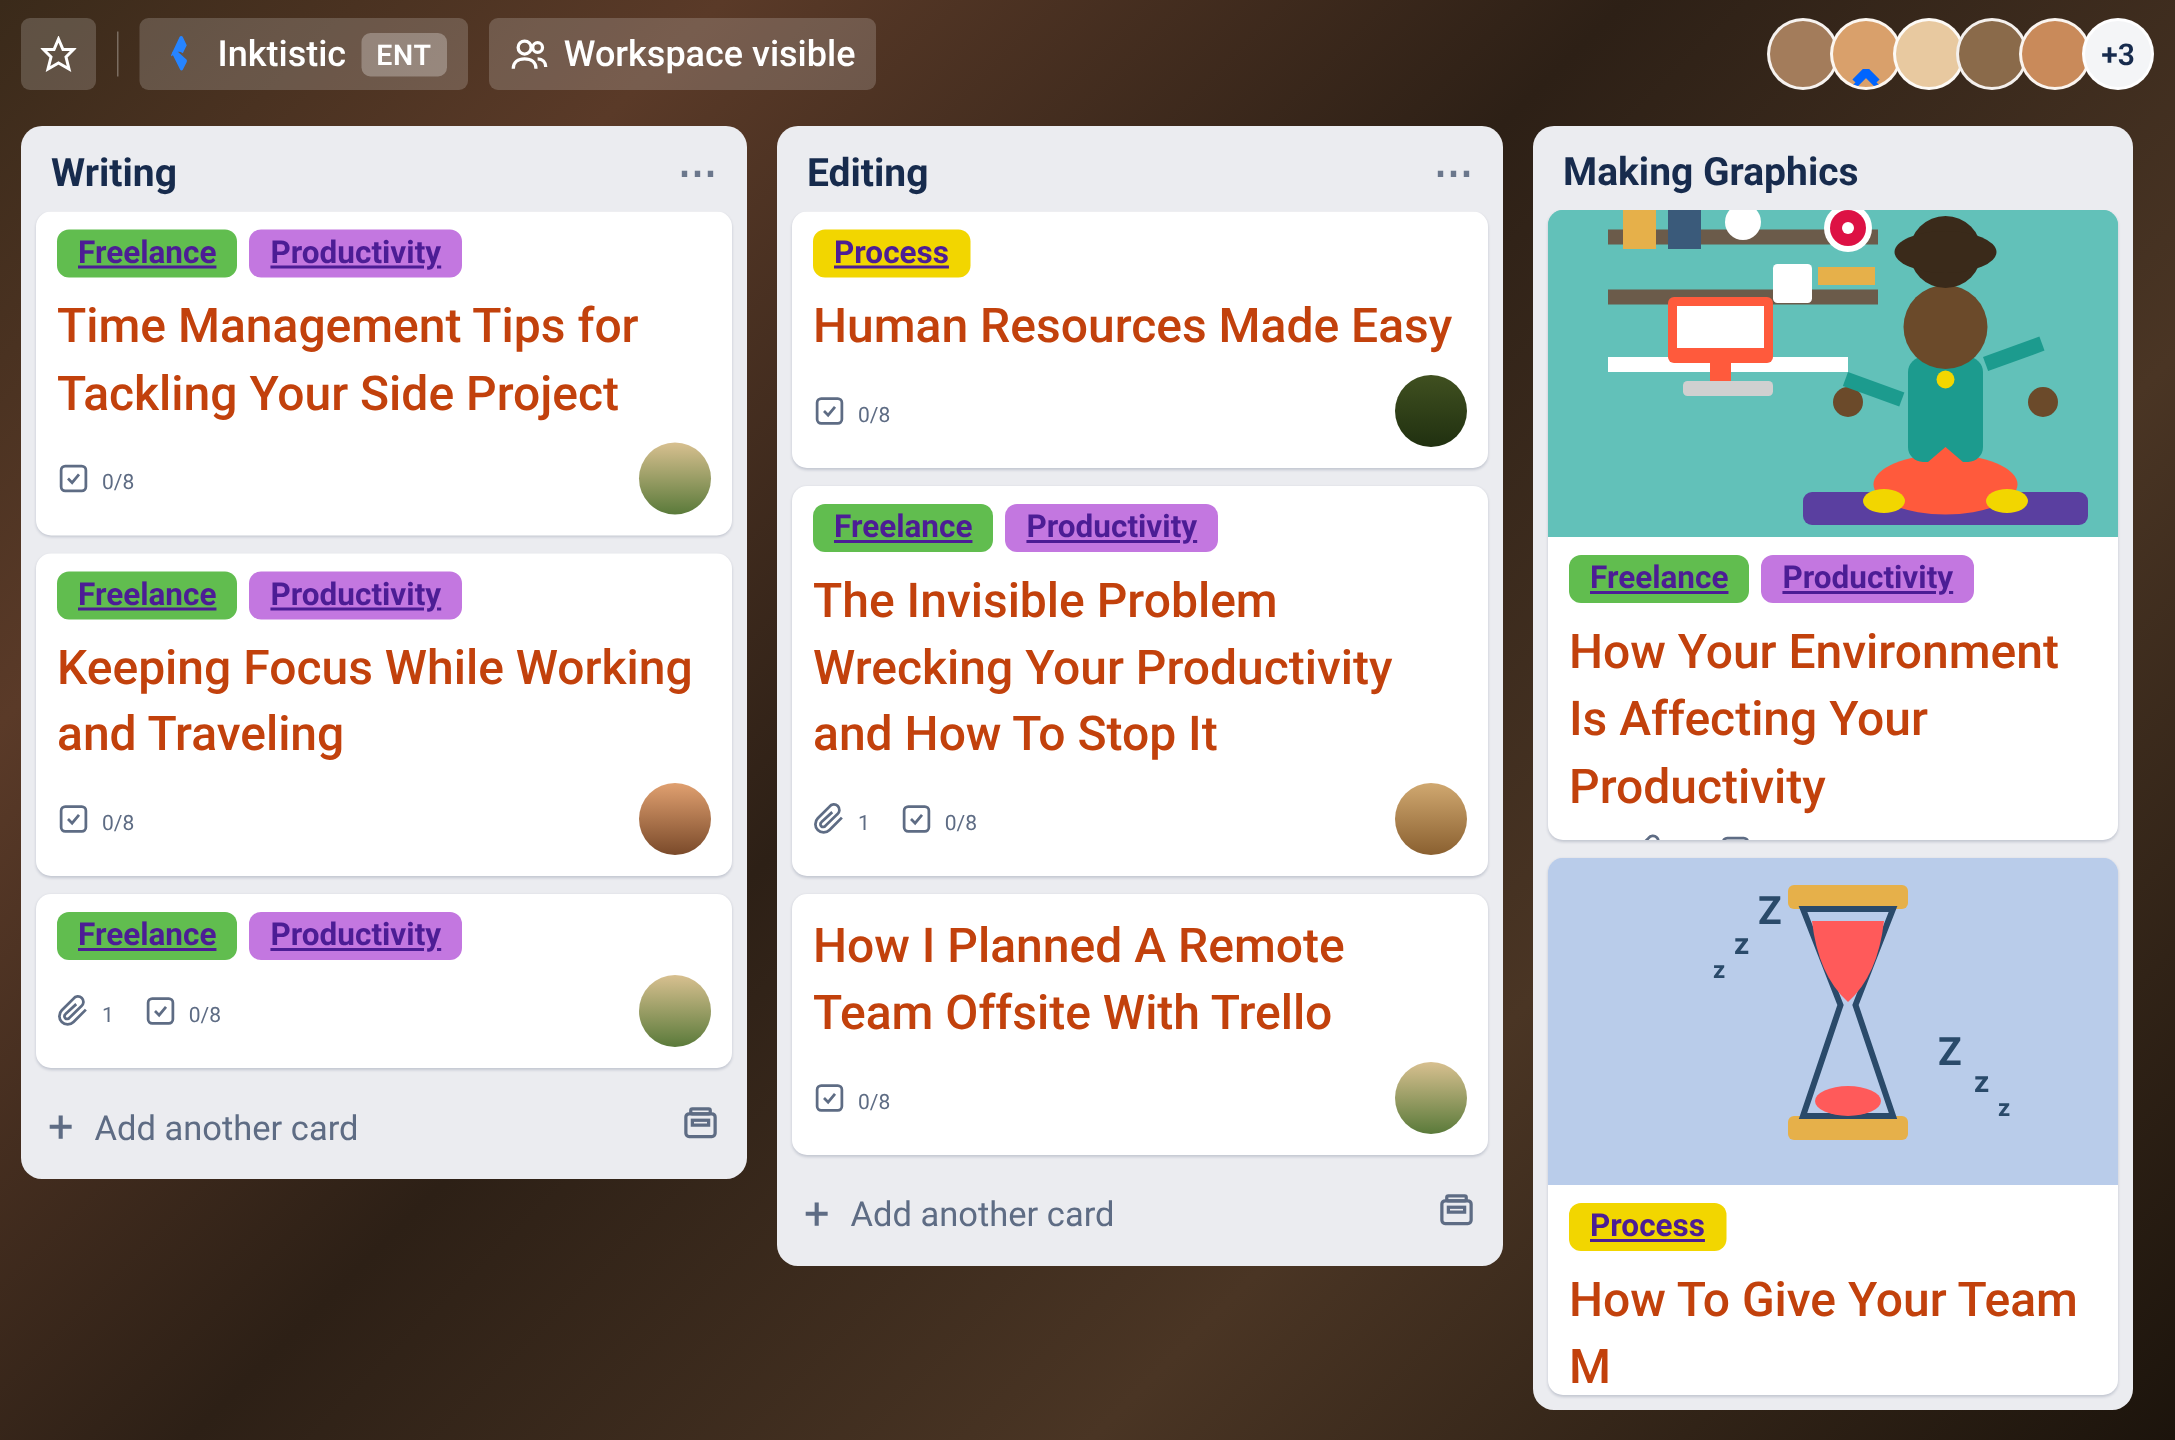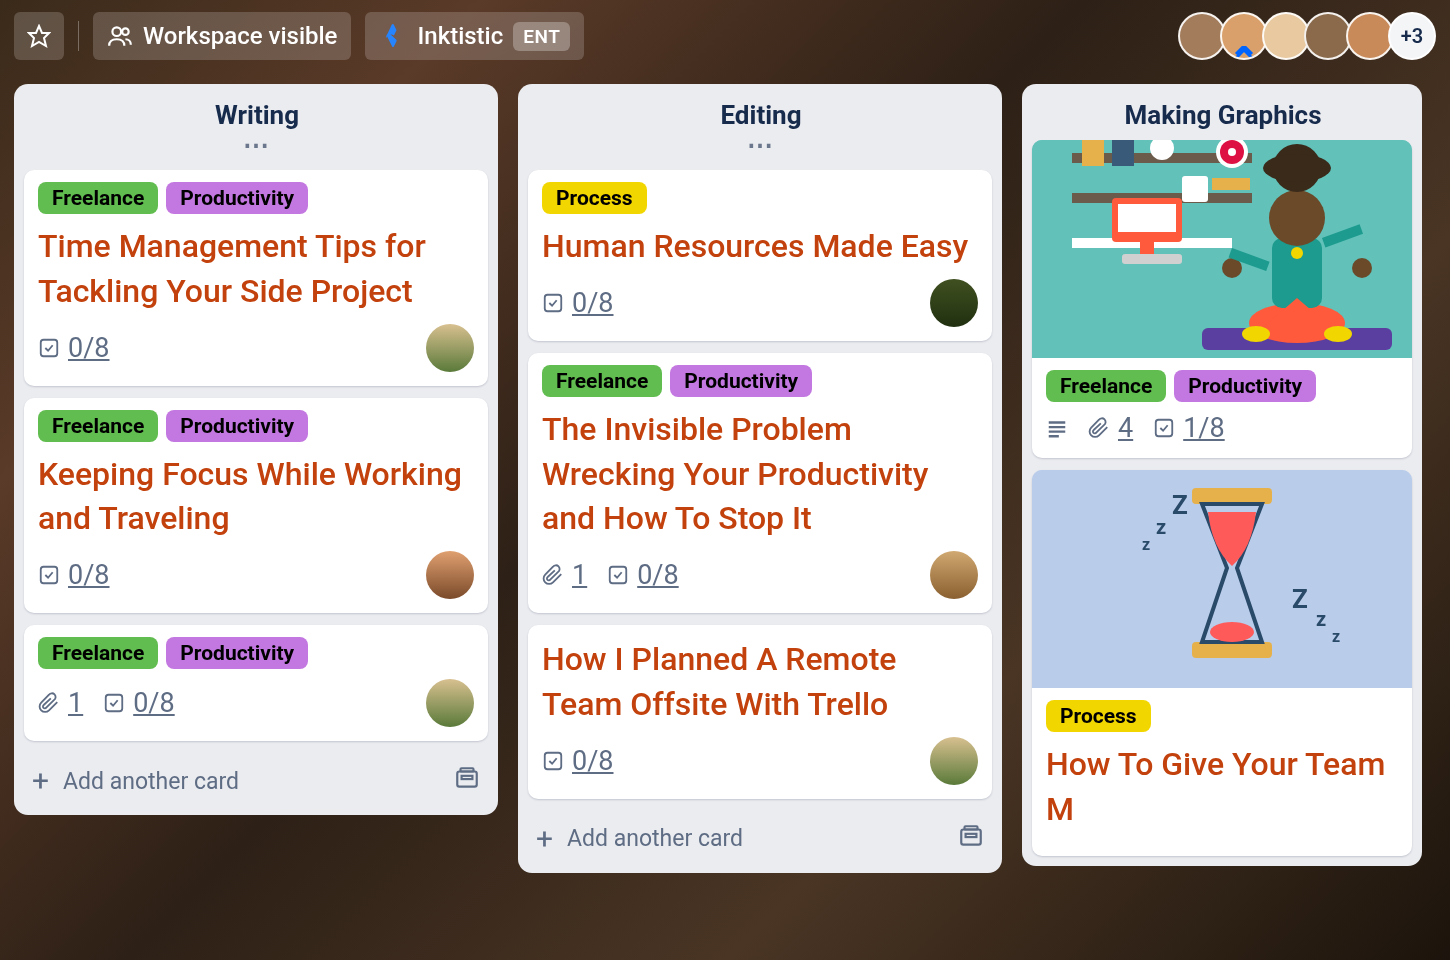--- a/index.html
+++ b/index.html
@@ -94,21 +94,20 @@
     max-height:100%;
   }
   .list.partial{
     width:400px;flex:0 0 400px;
   }
   .list-header{
     display:flex;
     align-items:center;
     justify-content:space-between;
     padding:16px 18px 10px 20px;
-    flex-direction:column;
   }
   .list-title{
     font-size:26px;
     font-weight:700;
     color:#172b4d;
   }
   .list-menu{
     color:#6b778c;font-size:26px;letter-spacing:2px;font-weight:700;cursor:pointer;
   }
   .cards{
@@ -125,40 +124,41 @@
     overflow:hidden;
   }
   .labels{
     display:flex;gap:8px;margin-bottom:10px;flex-wrap:wrap;
   }
   .label{
     border-radius:8px;
     padding:4px 14px;
     font-size:21px;
     font-weight:700;
-    color:#000000;
+    color:#4c1d95;
+    text-decoration:underline;
   }
   .l-green{background:#61bd4f;}
   .l-purple{background:#c377e0;}
   .l-yellow{background:#f2d600;text-align:center;}
   .card-title{
     font-size:32px;
     color:#c2410c;
     font-weight:500;
     line-height:1.4;
     margin-bottom:10px;
   }
   .card-bottom{
     display:flex;
     align-items:center;
     gap:20px;
   }
   .badge{
-    display:flex;align-items:center;gap:8px;
-    color:#5e6c84;font-size:27px;text-decoration:underline;
+    display:flex;align-items:flex-end;gap:8px;
+    color:#5e6c84;font-size:14px;
   }
   .badge svg{width:22px;height:22px;}
   .card-avatar{
     width:48px;height:48px;border-radius:50%;
     background:#ccc;background-size:cover;
     margin-left:auto;
     flex:0 0 48px;
   }
   .list-footer{
     display:flex;
@@ -201,38 +201,38 @@
 
 <div class="top">
 
   <div class="pill small">
     <svg width="24" height="24" viewBox="0 0 24 24" fill="none" stroke="#fff" stroke-width="2">
         <polygon points="12 2 15 9 22 9 17 14 19 22 12 18 5 22 7 14 2 9 9 9"></polygon>
       </svg>
   </div>
 
   <div class="divider"></div>
+
+  <div class="pill">
+    <svg width="28" height="28" viewBox="0 0 32 32">
+        <path fill="#2684FF" d="M10 14c-1 0-1.6 1.2-1 2l6 12c.4.8 1.6.8 2 0l3-6c.3-.6.2-1.2-.2-1.8L13 14c-.5-.7-2-.7-3 0z"></path>
+        <path fill="#2684FF" d="M17 3c-.5-1-2-1-2.5 0L8 17c-.3.6.5 1 1 .4 2-3 5-4 8-2l3-6L17 3z"></path>
+      </svg>
+    <span>Inktistic</span>
+    <span class="ent-badge">ENT</span>
+  </div>
 
   <div class="pill">
     <svg width="26" height="26" viewBox="0 0 24 24" fill="none" stroke="#fff" stroke-width="2">
         <circle cx="9" cy="8" r="4"></circle>
         <path d="M2 21c0-4 3-6 7-6s7 2 7 6"></path>
         <circle cx="17" cy="8" r="3"></circle>
         <path d="M22 20c0-3-2-5-5-5"></path>
       </svg>
     <span>Workspace visible</span>
-  </div>
-
-  <div class="pill">
-    <svg width="28" height="28" viewBox="0 0 32 32">
-        <path fill="#2684FF" d="M10 14c-1 0-1.6 1.2-1 2l6 12c.4.8 1.6.8 2 0l3-6c.3-.6.2-1.2-.2-1.8L13 14c-.5-.7-2-.7-3 0z"></path>
-        <path fill="#2684FF" d="M17 3c-.5-1-2-1-2.5 0L8 17c-.3.6.5 1 1 .4 2-3 5-4 8-2l3-6L17 3z"></path>
-      </svg>
-    <span>Inktistic</span>
-    <span class="ent-badge">ENT</span>
   </div>
 
   <div class="members">
     <div class="avatar-sm av1"></div>
     <div class="avatar-sm av2">
       <span class="chev-up">
         <svg width="20" height="14" viewBox="0 0 20 14">
             <path d="M2 12 L10 4 L18 12 M2 8 L10 0 L18 8" fill="none" stroke="#0065ff" stroke-width="3"></path>
           </svg>
       </span>
@@ -446,20 +446,21 @@
             <path d="M230 200 L300 200 L265 170 Z" fill="#ff5a3c"></path>
             <ellipse cx="224" cy="206" rx="14" ry="8" fill="#f2d600"></ellipse>
             <ellipse cx="306" cy="206" rx="14" ry="8" fill="#f2d600"></ellipse>
             <circle cx="265" cy="125" r="6" fill="#f2d600"></circle>
           </svg>
         </div>
         <div class="labels">
           <span class="label l-green">Freelance</span>
           <span class="label l-purple">Productivity</span>
         </div>
+        <div class="card-title">How Your Environment Is Affecting Your Productivity</div>
         <div class="card-bottom">
           <div class="badge">
             <svg viewBox="0 0 24 24" fill="none" stroke="#5e6c84" stroke-width="2.5">
                 <line x1="3" y1="6" x2="21" y2="6"></line>
                 <line x1="3" y1="11" x2="21" y2="11"></line>
                 <line x1="3" y1="16" x2="21" y2="16"></line>
                 <line x1="3" y1="21" x2="14" y2="21"></line>
               </svg>
           </div>
           <div class="badge">

